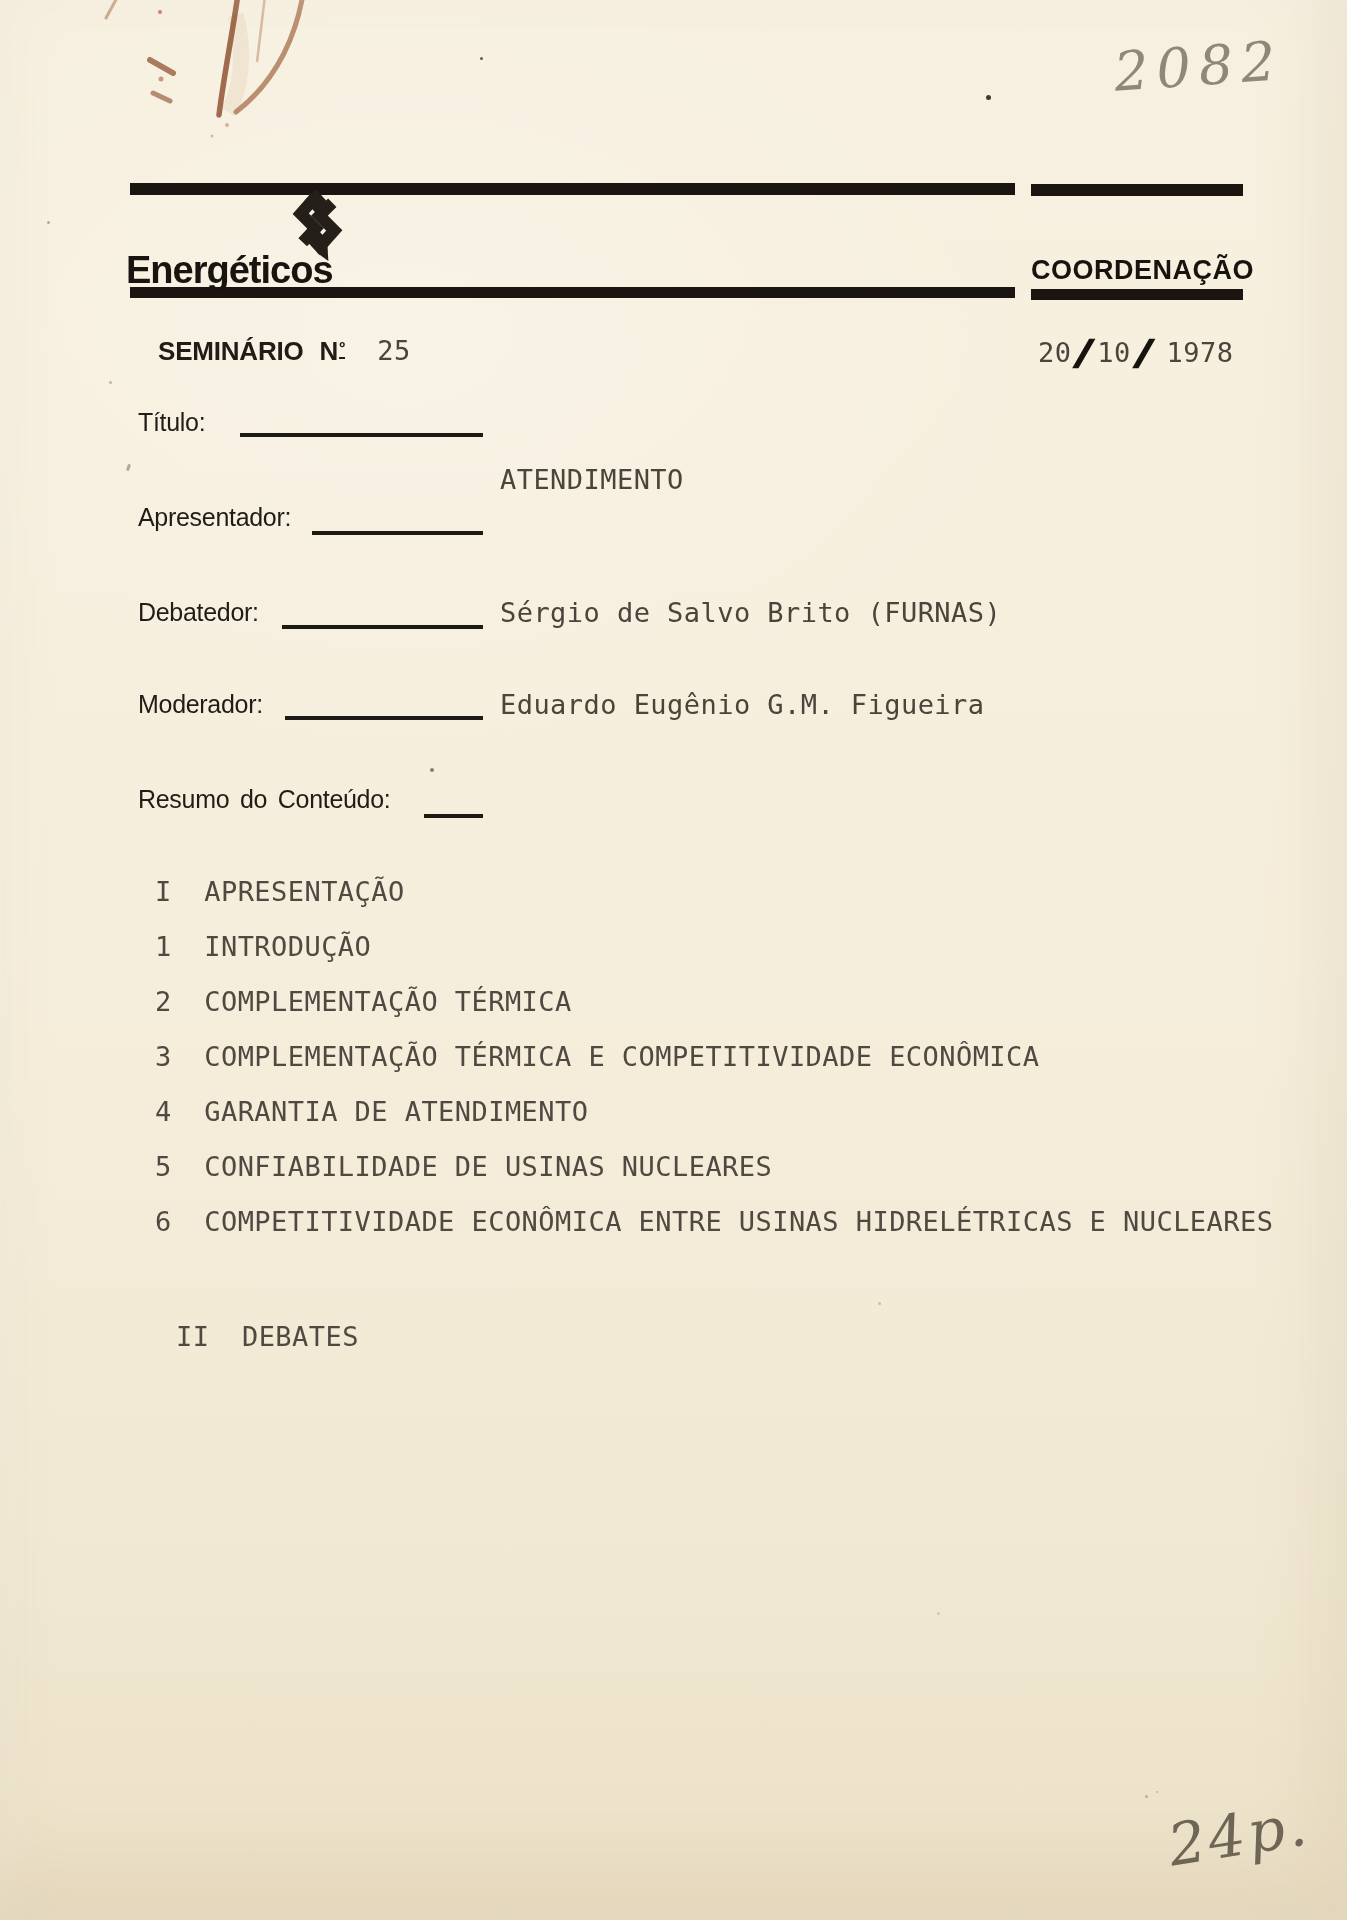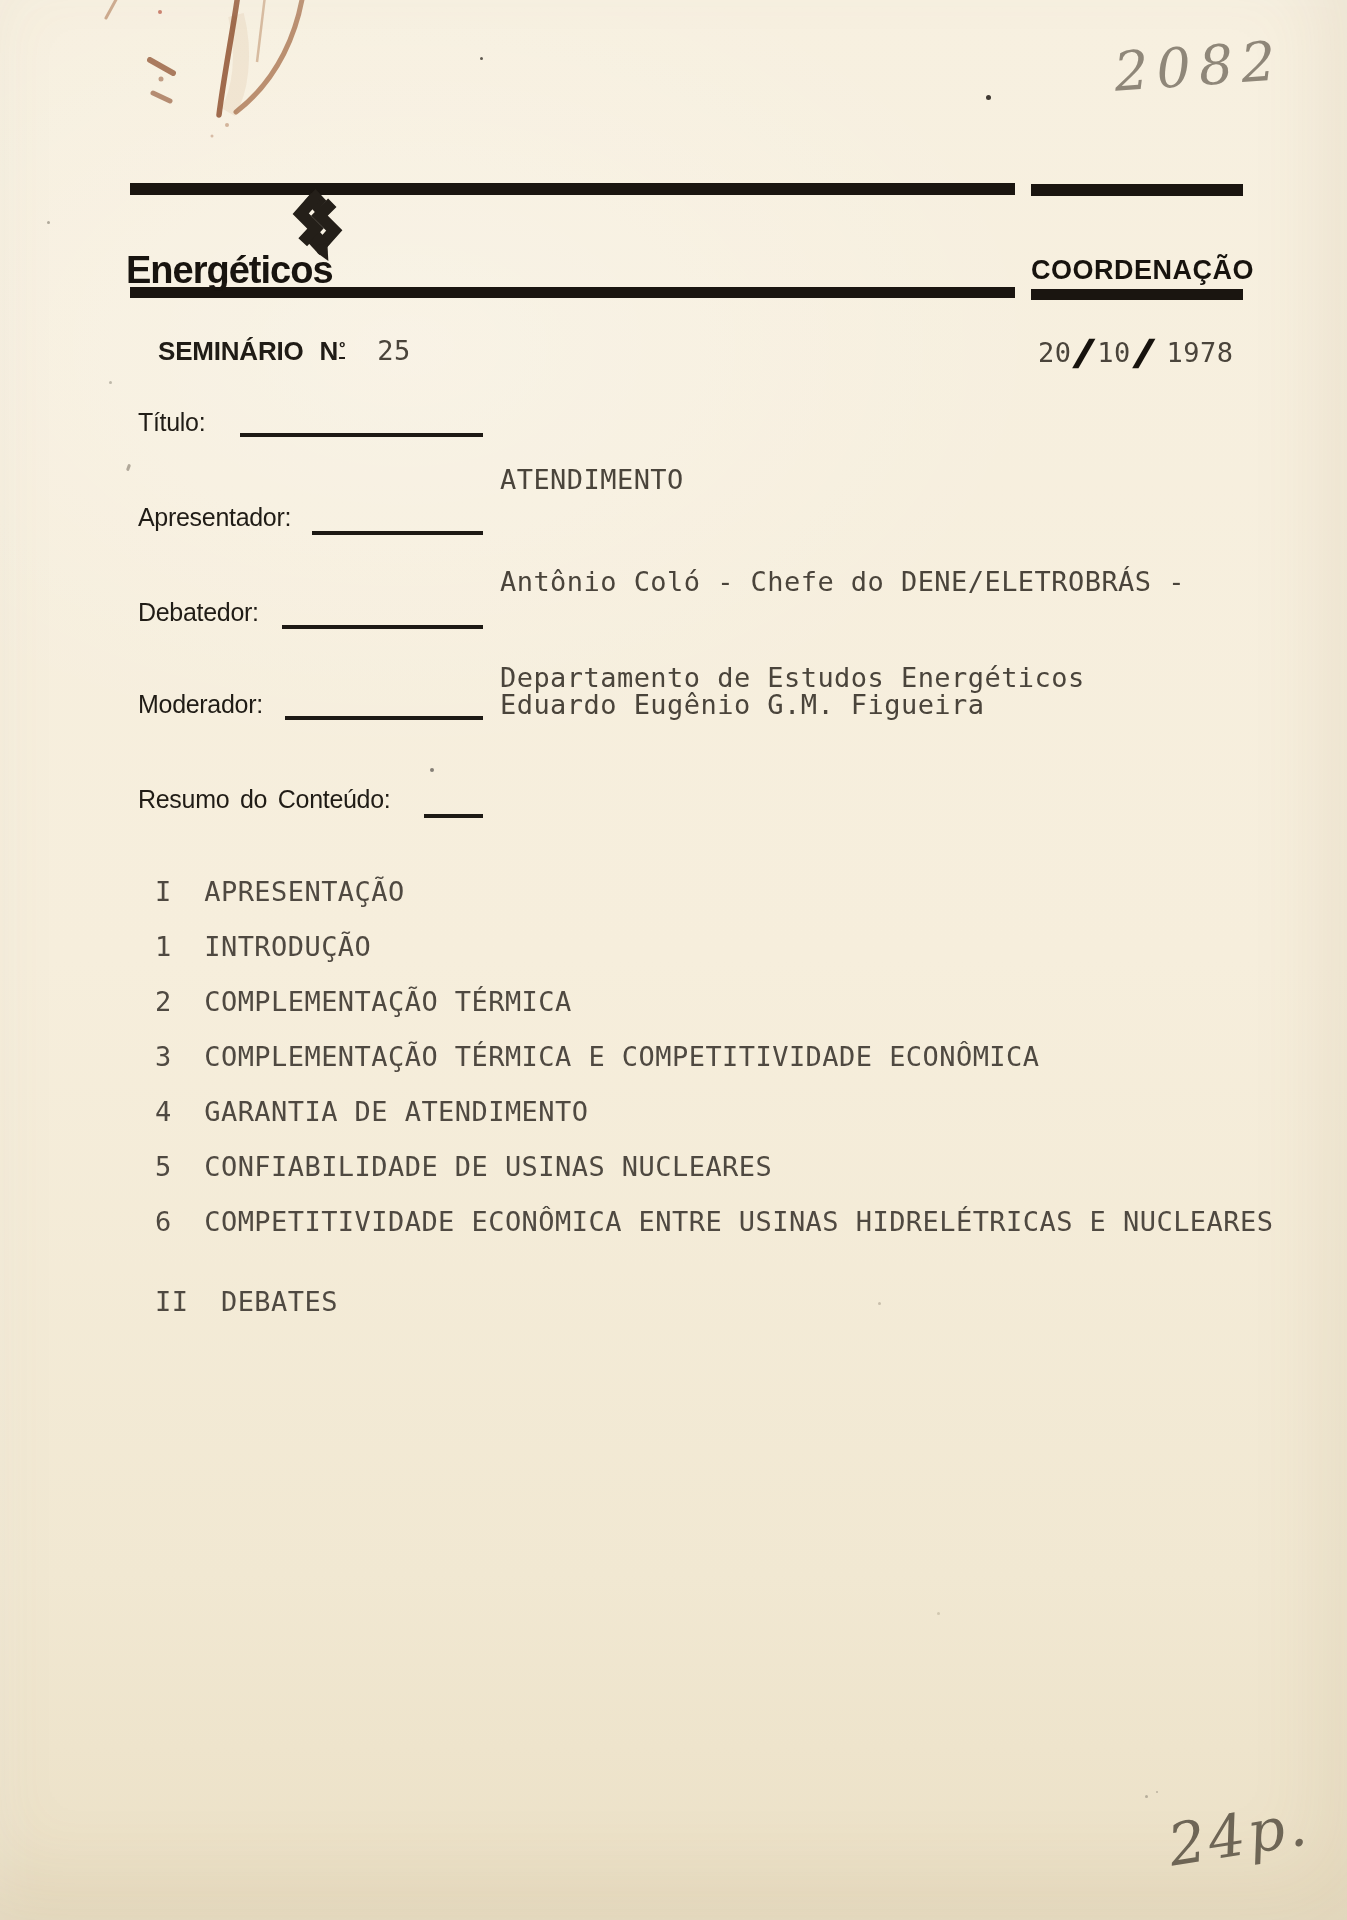--- a/index.html
+++ b/index.html
@@ -111,44 +111,41 @@
   </div>
 
   <div class="flabel" style="top:410px;">Título:</div>
   <div class="fline" style="left:240px;top:433px;width:243px;"></div>
   <div class="ftext type" style="top:407px;">
     <div>ATENDIMENTO</div>
   </div>
 
   <div class="flabel" style="top:505px;">Apresentador:</div>
   <div class="fline" style="left:312px;top:531px;width:171px;"></div>
-  <div class="ftext type lh32" style="top:502px;">
-    <div>Antônio Coló - Chefe do DENE/ELETROBRÁS -</div>
-    <div>Departamento de Estudos Energéticos</div>
-  </div>
 
   <div class="flabel" style="top:600px;">Debatedor:</div>
   <div class="fline" style="left:282px;top:625px;width:201px;"></div>
+  <div class="ftext type" style="top:598px;">Sérgio de Salvo Brito (FURNAS)</div>
 
   <div class="flabel" style="top:692px;">Moderador:</div>
   <div class="fline" style="left:285px;top:716px;width:198px;"></div>
   <div class="ftext type" style="top:690px;">Eduardo Eugênio G.M. Figueira</div>
 
   <div class="flabel" style="top:787px;">Resumo do Conteúdo:</div>
   <div class="fline" style="left:424px;top:814px;width:59px;"></div>
 
   <div>
       <div class="content-row" style="top: 878px;"><span class="c-num">I</span><span class="c-label">APRESENTAÇÃO</span></div>
       <div class="content-row" style="top: 933px;"><span class="c-num">1</span><span class="c-label">INTRODUÇÃO</span></div>
       <div class="content-row" style="top: 988px;"><span class="c-num">2</span><span class="c-label">COMPLEMENTAÇÃO TÉRMICA</span></div>
       <div class="content-row" style="top: 1043px;"><span class="c-num">3</span><span class="c-label">COMPLEMENTAÇÃO TÉRMICA E COMPETITIVIDADE ECONÔMICA</span></div>
       <div class="content-row" style="top: 1098px;"><span class="c-num">4</span><span class="c-label">GARANTIA DE ATENDIMENTO</span></div>
       <div class="content-row" style="top: 1153px;"><span class="c-num">5</span><span class="c-label">CONFIABILIDADE DE USINAS NUCLEARES</span></div>
       <div class="content-row" style="top: 1208px;"><span class="c-num">6</span><span class="c-label">COMPETITIVIDADE ECONÔMICA ENTRE USINAS HIDRELÉTRICAS E NUCLEARES</span></div>
-      <div class="content-row" style="top: 1288px;"><span class="c-num">II</span><span class="c-label">DEBATES</span></div>
+      <div class="content-row" style="top: 1323px; margin-left: 21px;"><span class="c-num">II</span><span class="c-label">DEBATES</span></div>
     </div>
 
   <div class="hand hand-bottom">24p.</div>
 
   <div class="speck" style="left:480px;top:57px;width:3px;height:3px;background:#3a332b;opacity:.8;"></div>
   <div class="speck" style="left:986px;top:95px;width:5px;height:5px;background:#2b2620;opacity:.9;"></div>
   <div class="speck" style="left:127px;top:464px;width:3px;height:7px;background:#6a6052;opacity:.5;border-radius:2px;transform:rotate(20deg);"></div>
   <div class="speck" style="left:430px;top:768px;width:4px;height:4px;background:#55504a;opacity:.7;"></div>
   <div class="speck" style="left:47px;top:221px;width:3px;height:3px;background:#6a6356;opacity:.5;"></div>
   <div class="speck" style="left:109px;top:381px;width:3px;height:3px;background:#6a6356;opacity:.4;"></div>

